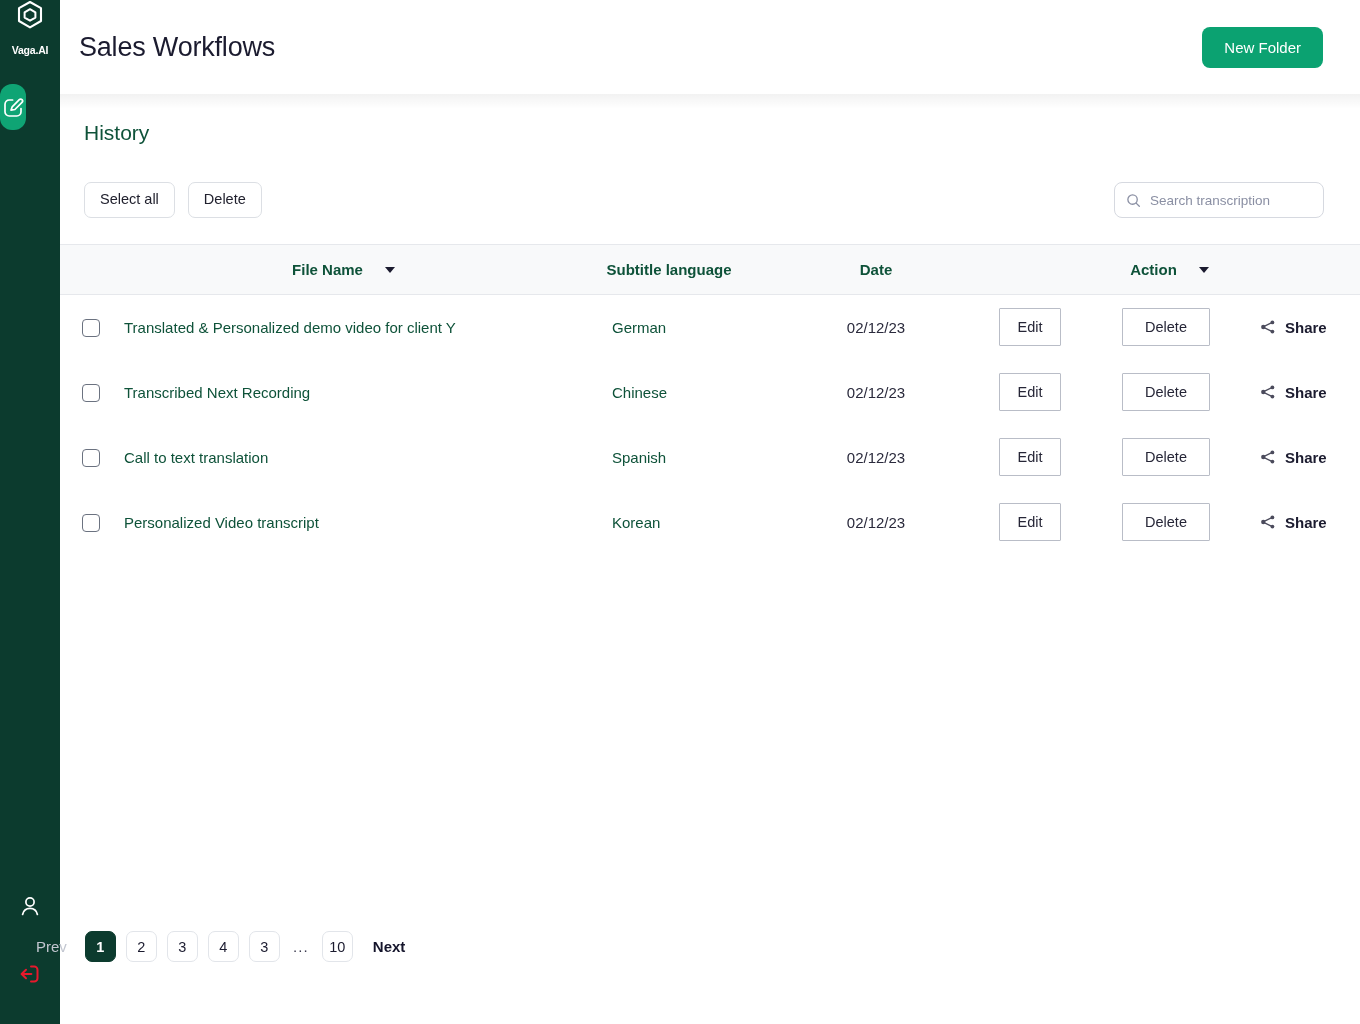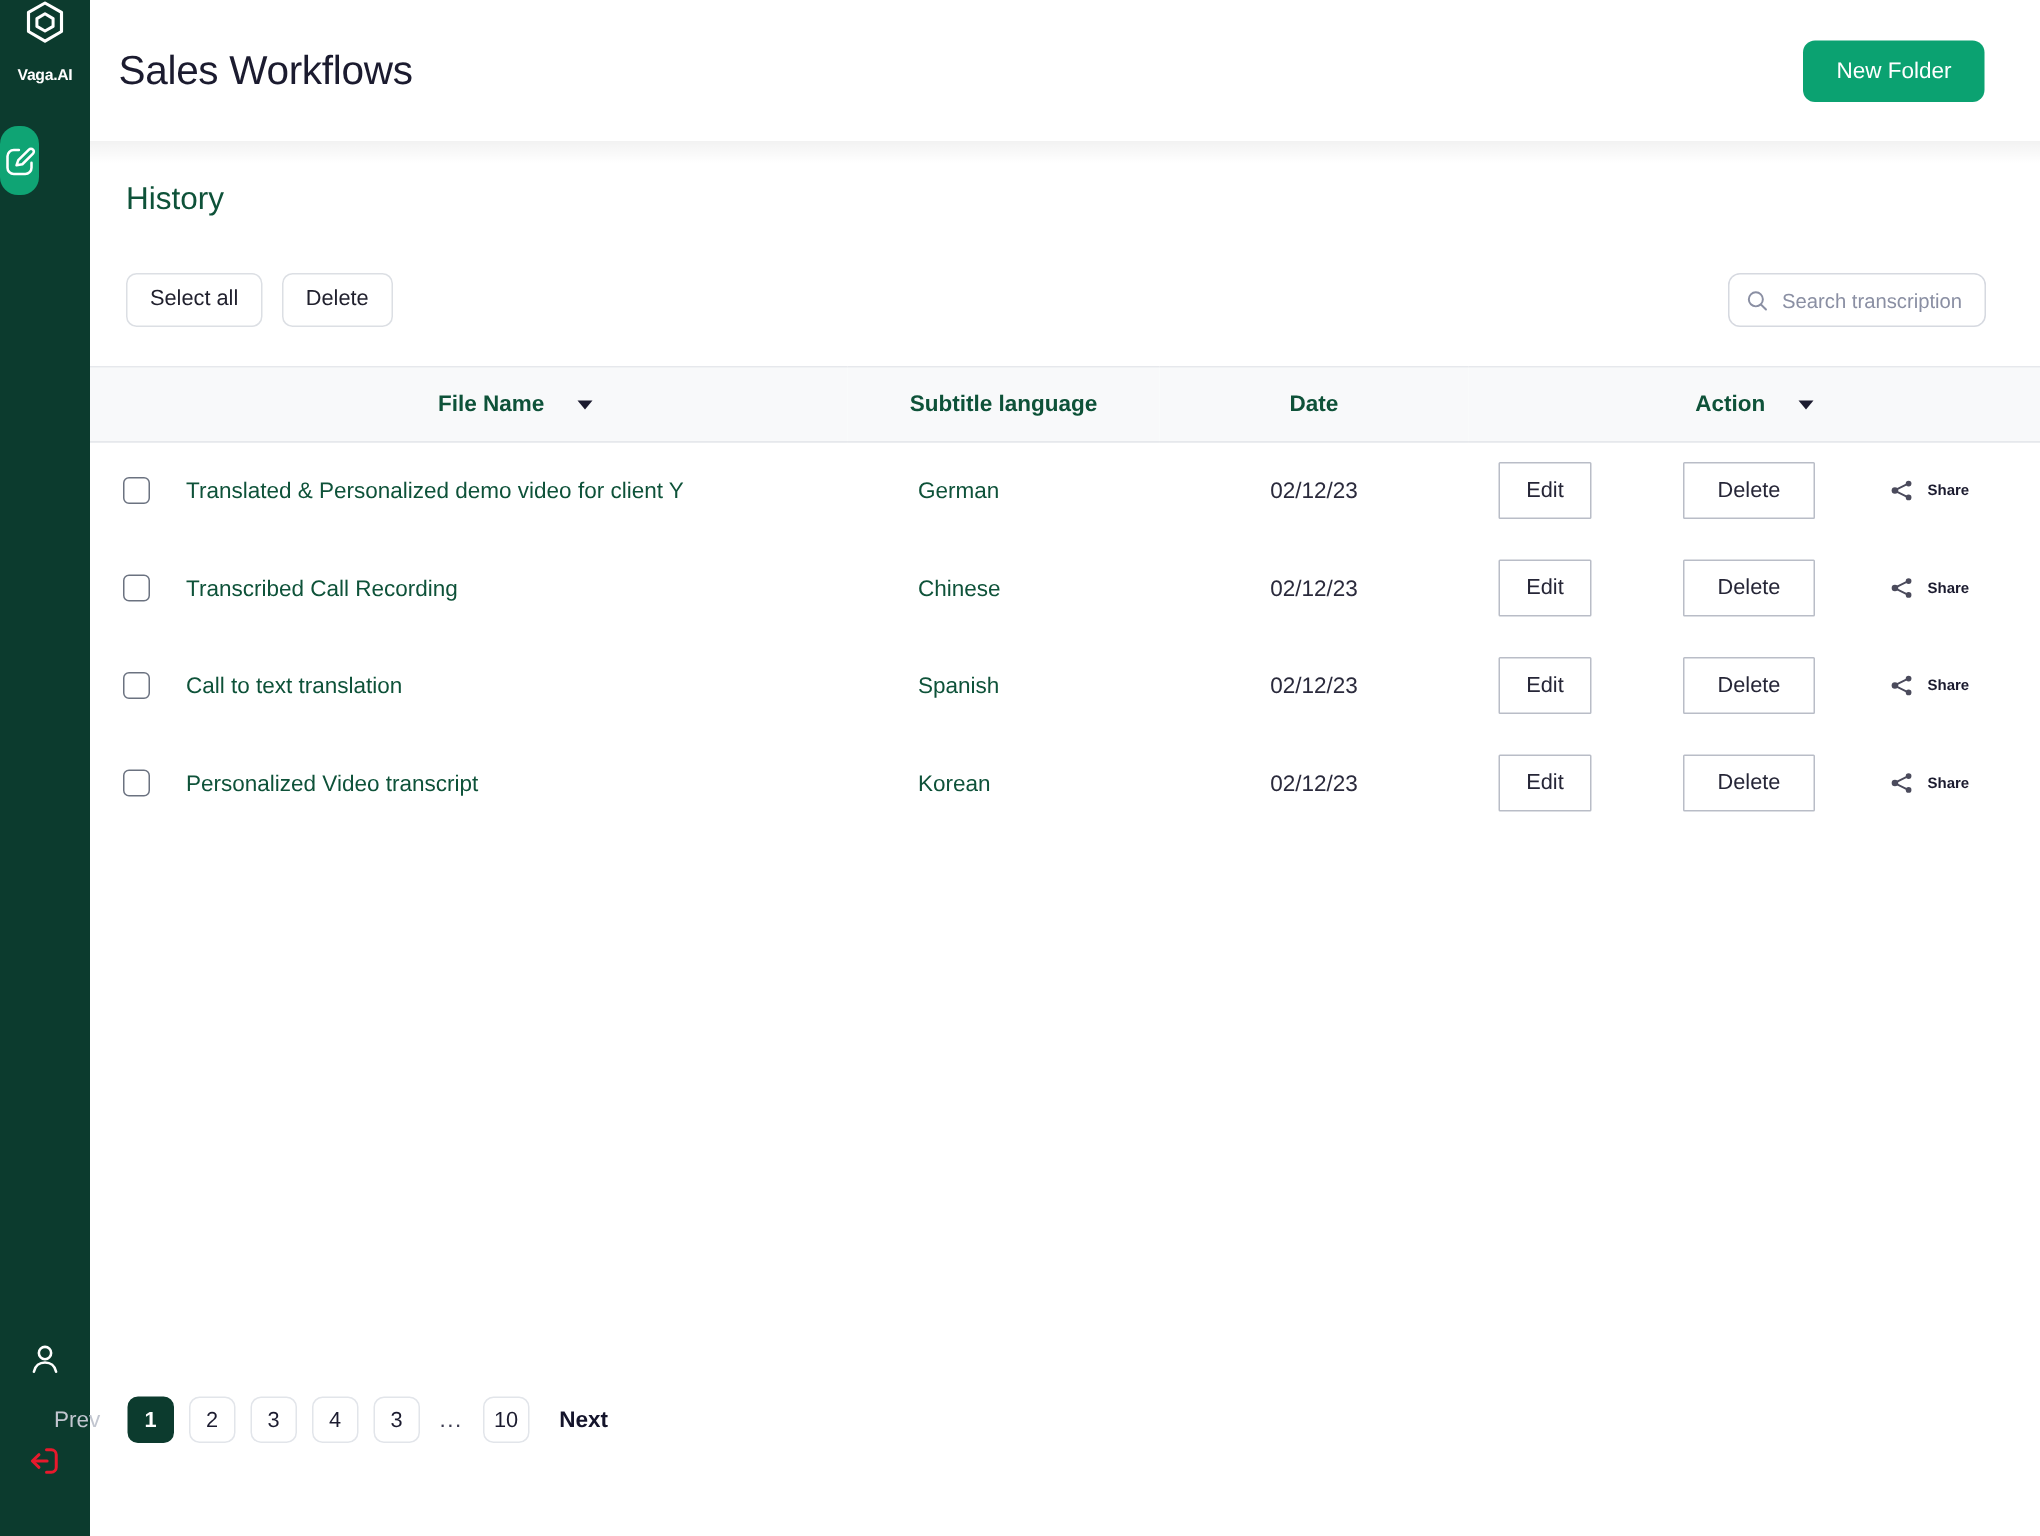--- a/index.html
+++ b/index.html
@@ -157,21 +157,21 @@
     padding: 8px 15px;
     line-height: 1.2;
     cursor: pointer;
   }
   .toolbar-spacer { flex: 1; }
 
   .search-wrap {
     display: flex;
     align-items: center;
     gap: 9px;
-    width: 172px;
+    width: 210px;
     height: 36px;
     border: 1px solid #d6d9e0;
     border-radius: 8px;
     padding: 0 11px;
     background: #ffffff;
   }
   .search-wrap svg { flex: 0 0 15px; }
   .search-input {
     border: none;
     outline: none;
@@ -280,21 +280,21 @@
   .act-delete { margin-left: 61px; width: 88px; }
   .share-btn {
     margin-left: 50px;
     display: inline-flex;
     align-items: center;
     gap: 9px;
     background: none;
     border: none;
     cursor: pointer;
     padding: 0;
-    font-size: 10px;
+    font-size: 15px;
     font-weight: bold;
     color: #1b1b2f;
     font-family: "Liberation Sans", sans-serif;
   }
 
   
   .pagination {
     display: flex;
     align-items: center;
     gap: 10px;
@@ -516,21 +516,21 @@
                   <span>Share</span>
                 </button>
               </div>
             </td>
           </tr>
 
           <tr>
             <td class="cell-check">
               <span class="checkbox"></span>
             </td>
-            <td class="cell-name">Transcribed Call Recording</td>
+            <td class="cell-name">Transcribed Next Recording</td>
             <td class="cell-lang">Chinese</td>
             <td class="cell-date">02/12/23</td>
             <td class="cell-action">
               <div class="actions">
                 <button class="sq-btn act-edit">Edit</button>
                 <button class="sq-btn act-delete">Delete</button>
                 <button class="share-btn">
                   <svg width="16" height="16" viewBox="0 0 16 16">
                     <circle cx="12.4" cy="3.4" r="1.9" fill="#4b4b5c"></circle>
                     <circle cx="12.4" cy="12.6" r="1.9" fill="#4b4b5c"></circle>

